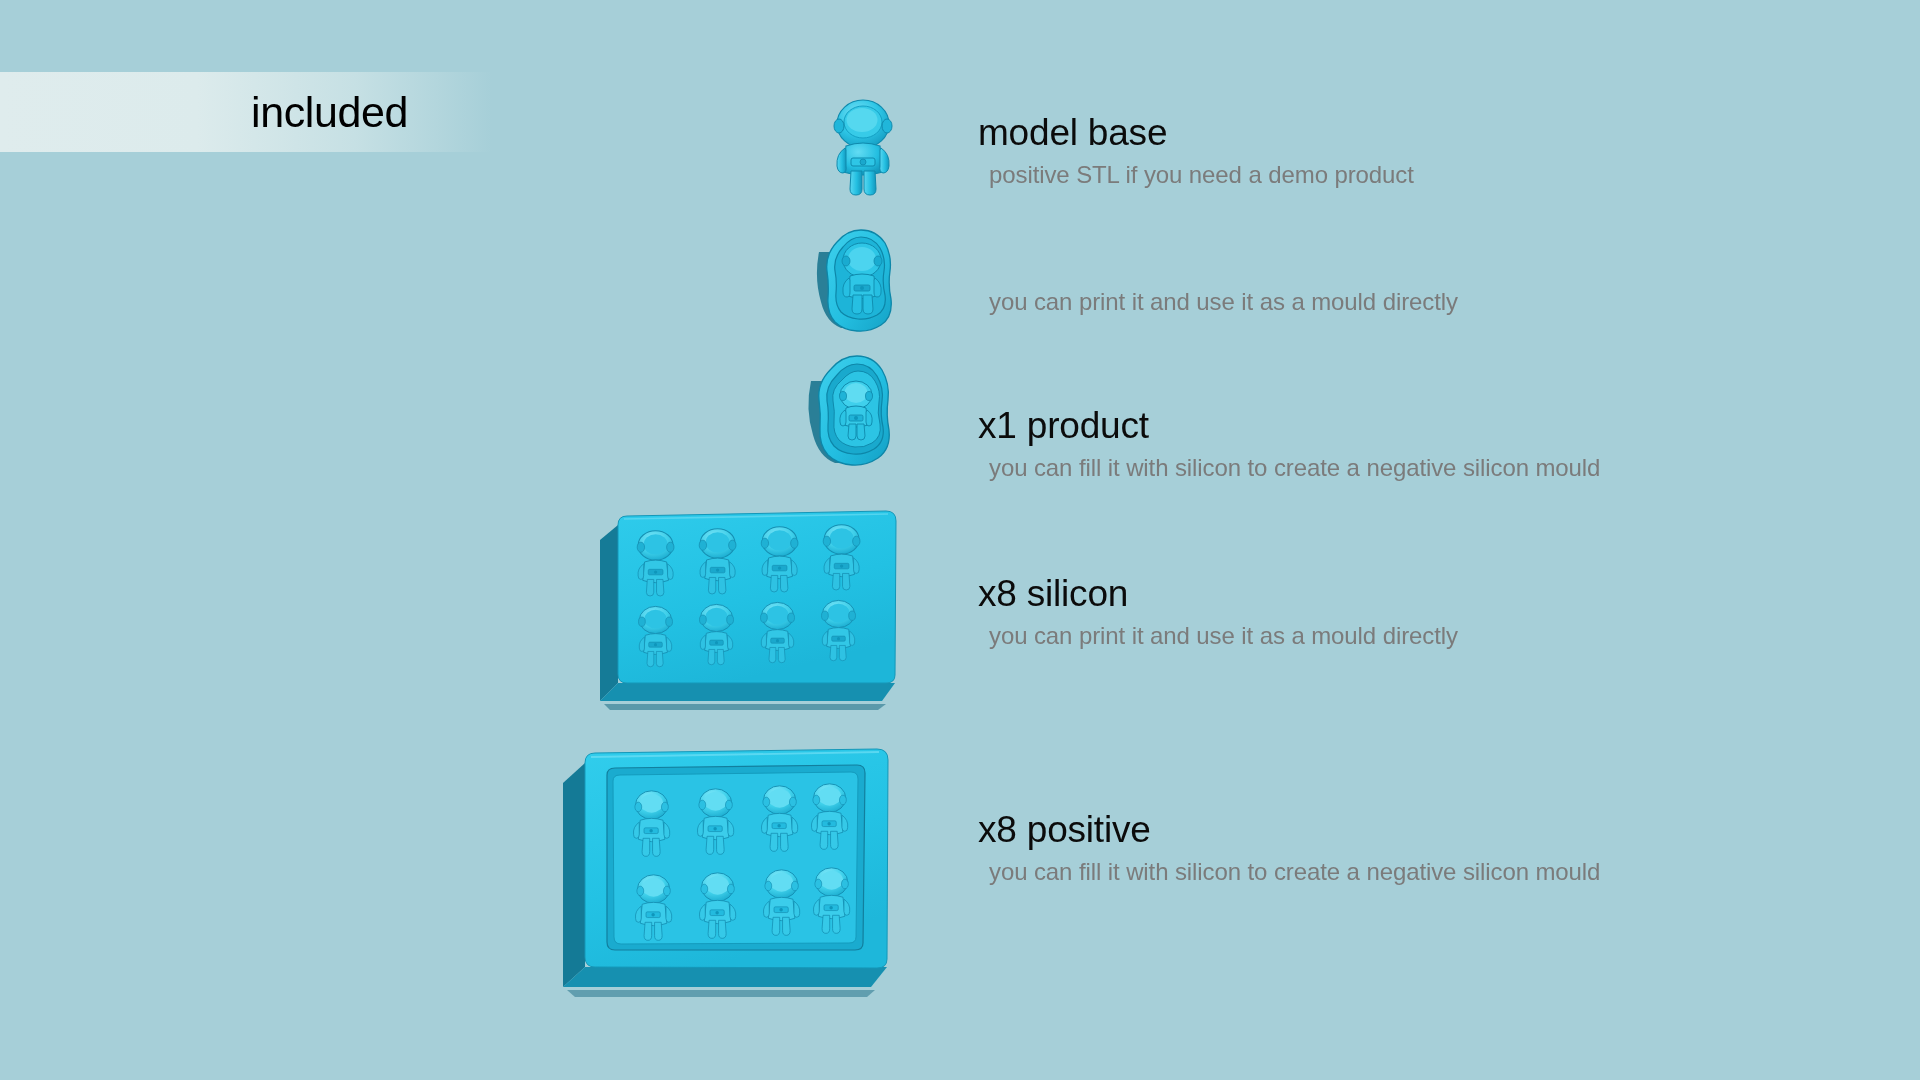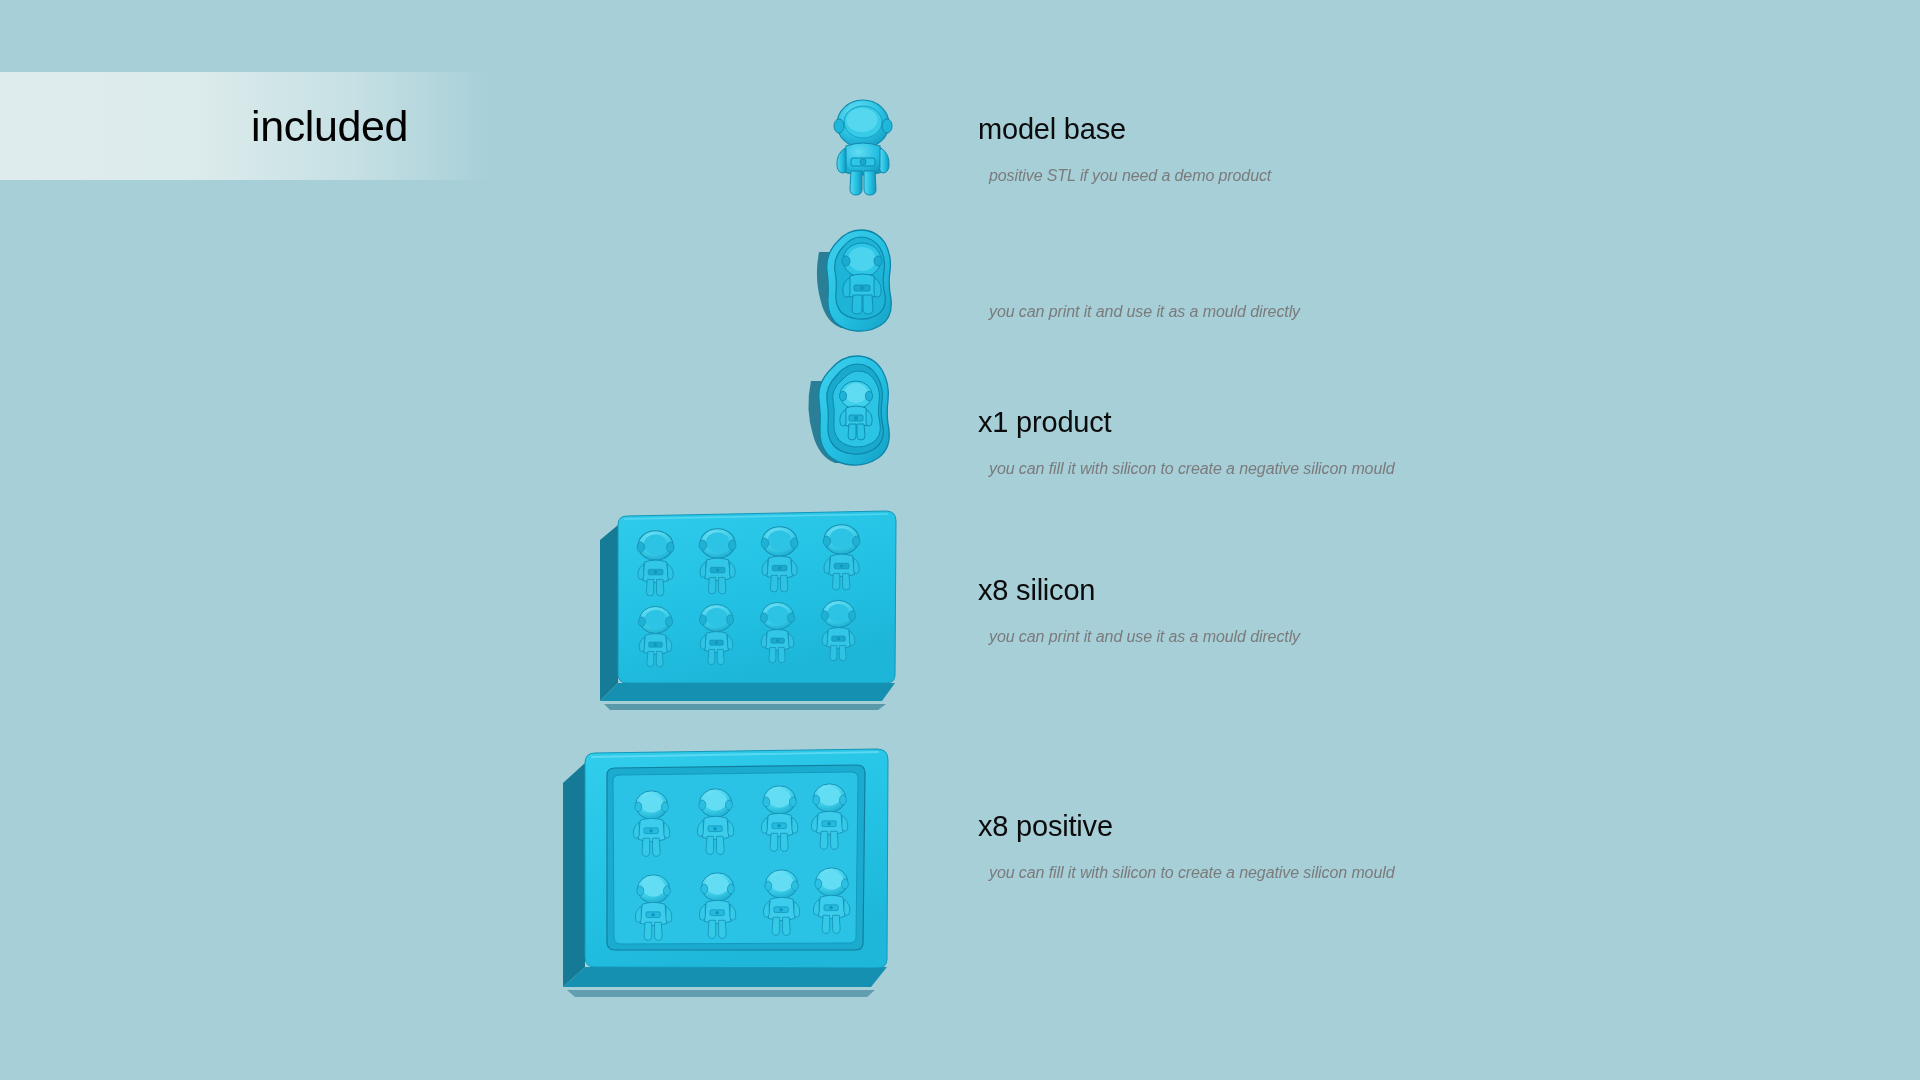--- a/index.html
+++ b/index.html
@@ -14,21 +14,21 @@
     overflow: hidden;
     position: relative;
   }
 
   
   #banner {
     position: absolute;
     left: 0;
     top: 72px;
     width: 492px;
-    height: 108px;
+    height: 80px;
     background: linear-gradient(to right, #dfeced 0%, #dcebec 40%, #c6e0e4 72%, #a6cfd8 100%);
     display: flex;
     align-items: center;
     justify-content: flex-end;
   }
   #banner-title {
     font-size: 43px;
     color: #000;
     letter-spacing: -0.4px;
     padding-right: 84px;
@@ -44,34 +44,33 @@
   }
   .art {
     position: absolute;
     top: 0;
   }
   .labels {
     position: absolute;
     left: 978px;
   }
   .label-title {
-    font-size: 29px;
+    font-size: 37px;
     color: #0b0b0b;
     font-weight: 400;
     letter-spacing: -0.2px;
     white-space: nowrap;
     line-height: 1.05;
   }
   .label-sub {
-    font-size: 16px;
+    font-size: 24px;
     color: #7b7b7b;
-    font-style: italic;
     letter-spacing: -0.1px;
     white-space: nowrap;
-    margin-top: 24px;
+    margin-top: 9px;
     padding-left: 11px;
     line-height: 1.05;
   }
 
   svg { display: block; overflow: visible; }
 </style>
 </head>
 <body>
 
 <div id="banner">

